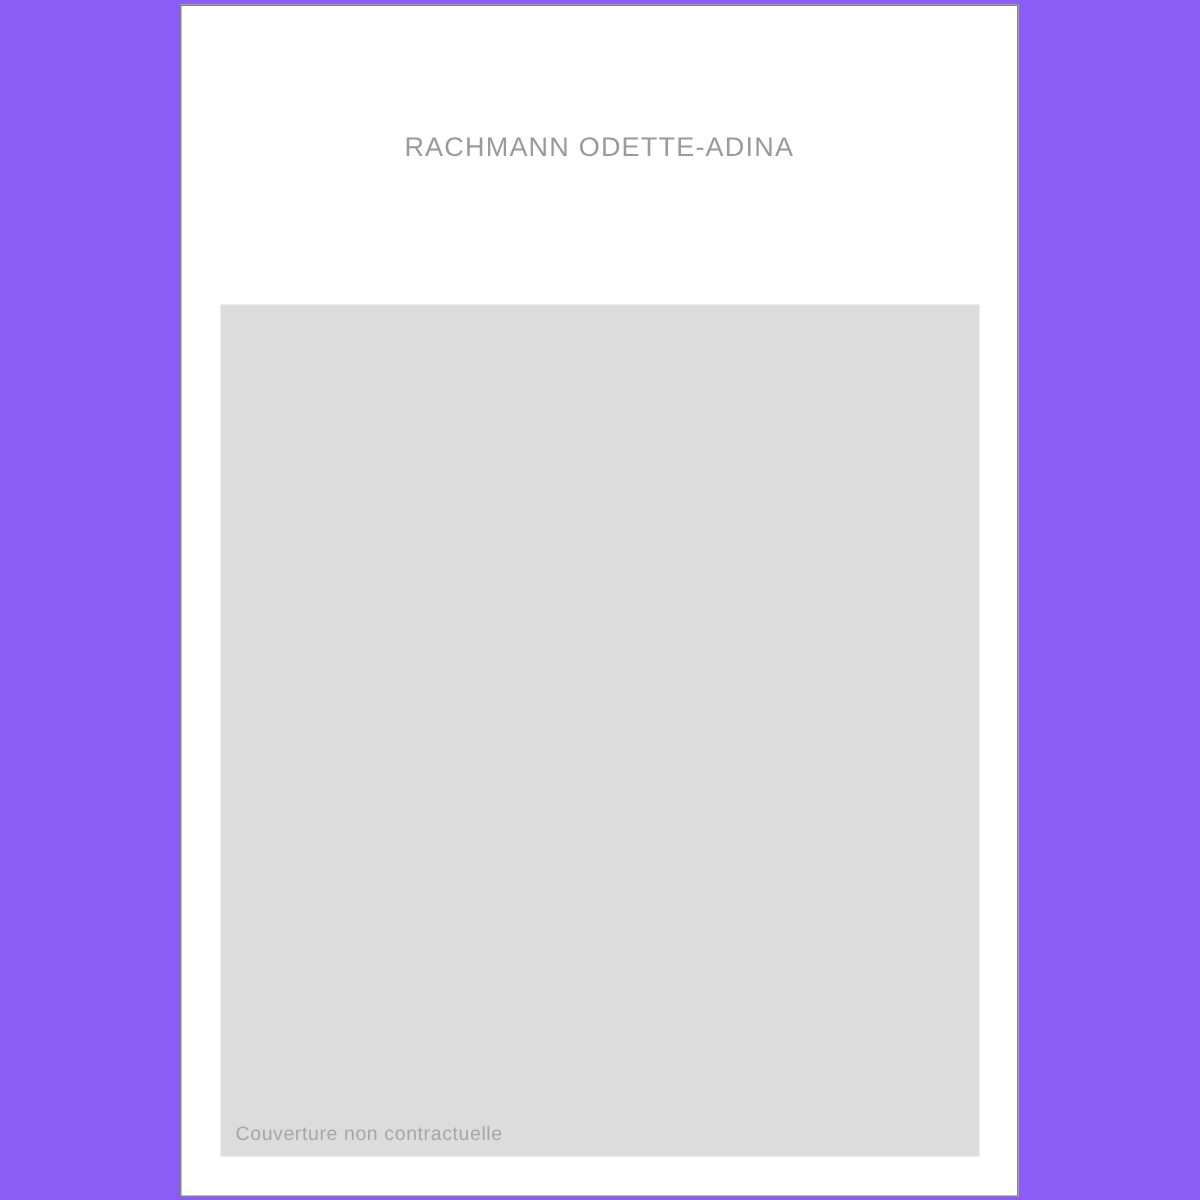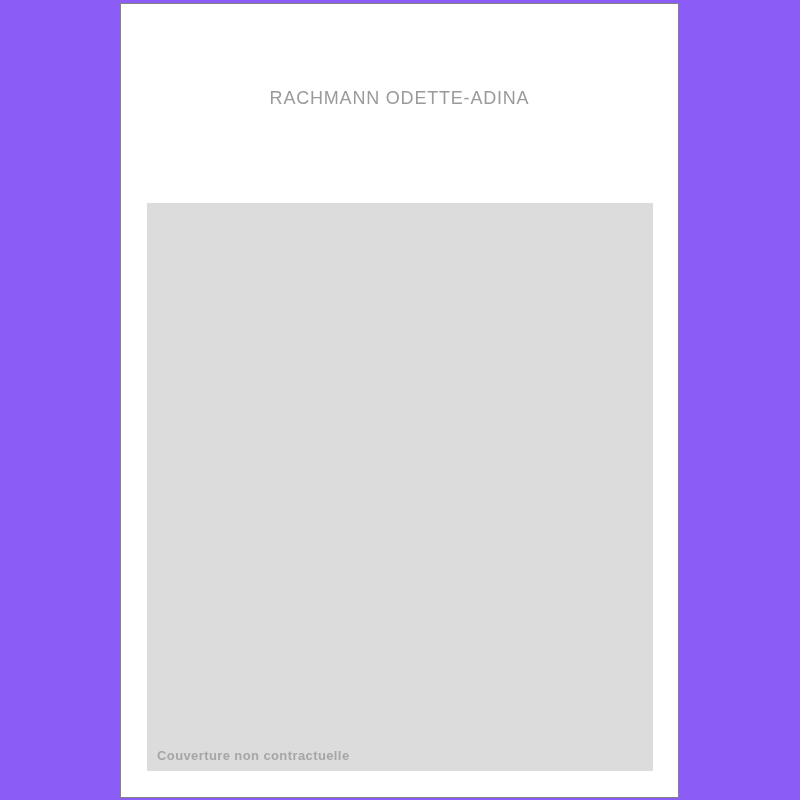--- a/index.html
+++ b/index.html
@@ -58,21 +58,21 @@
     line-height: 42px;
     letter-spacing: 0.5px;
     color: #2d3c66;
     white-space: pre-line;
   }
   .caption {
     position: absolute;
     left: 10px;
     bottom: 8px;
     font-size: 13px;
-    font-weight: 700;
+    font-weight: 400;
     letter-spacing: 0.4px;
     color: #a6a6a6;
   }
 </style>
 </head>
 <body>
 
 <div class="stage">
   <div class="cover">
     <div class="author">RACHMANN ODETTE-ADINA</div>

